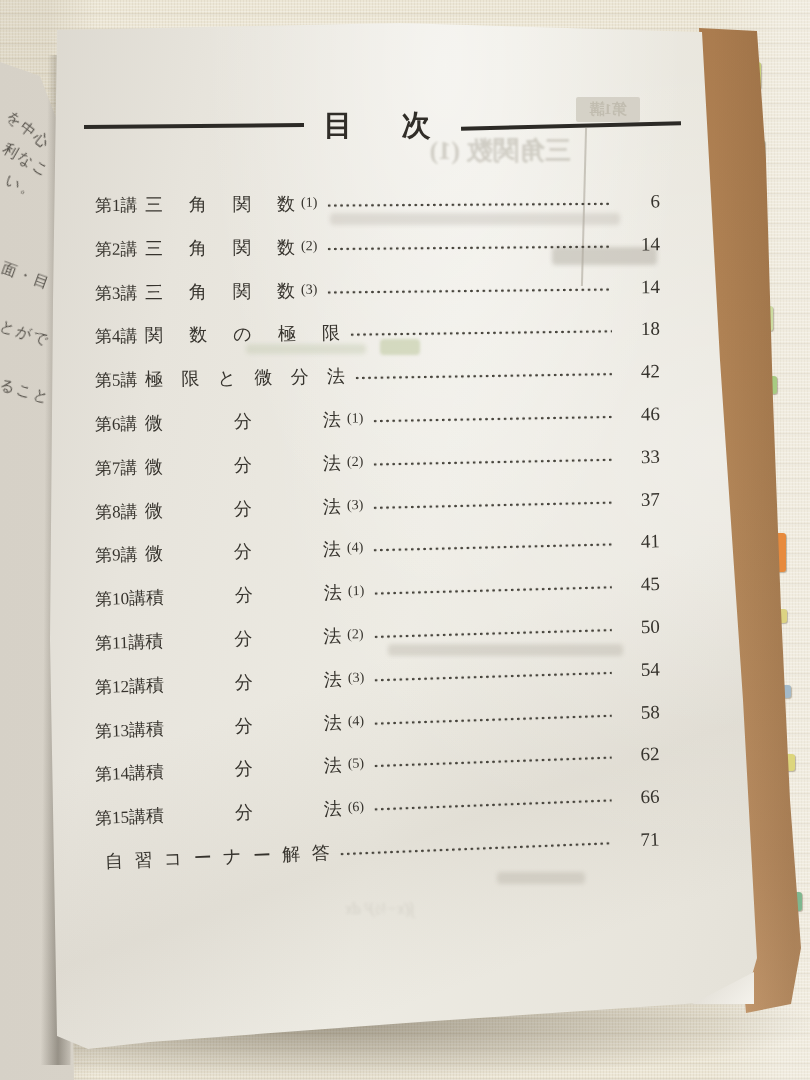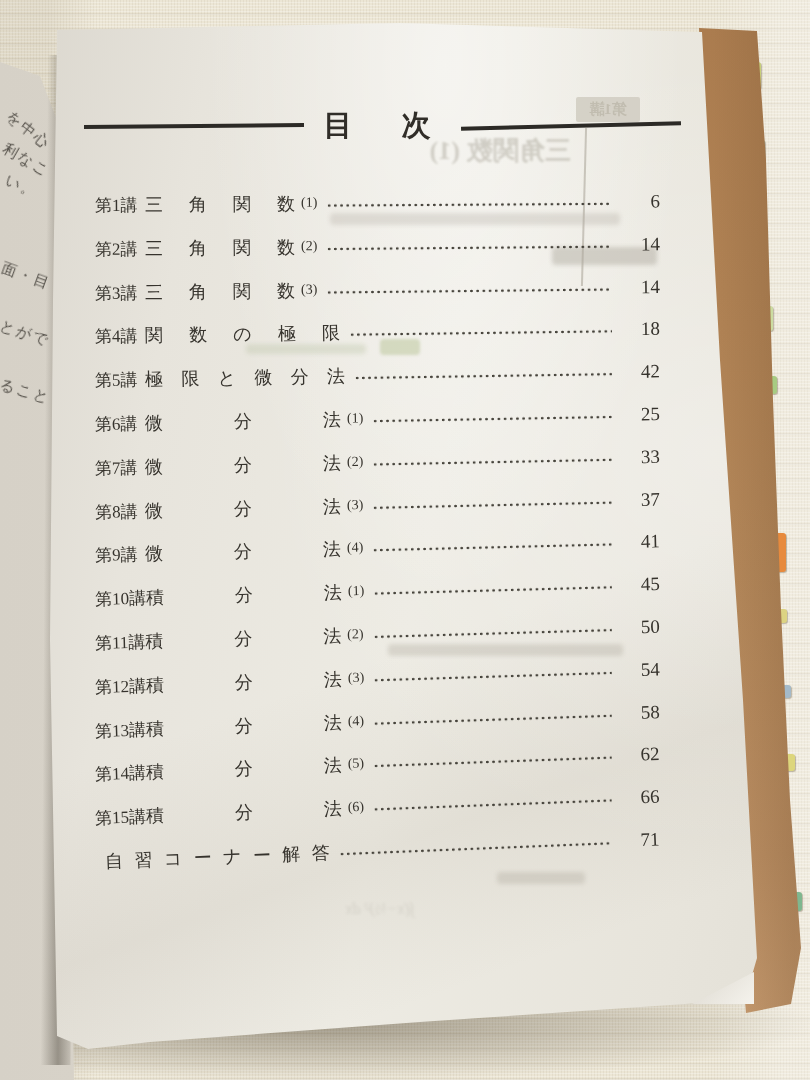--- a/index.html
+++ b/index.html
@@ -200,21 +200,21 @@
   </div>
       <div class="row" style="top: 409px; transform: rotate(-1deg);">
     <span class="lbl">第6講</span>
     <span class="ttl t3">
           <span>微</span>
           <span>分</span>
           <span>法</span>
         </span>
     <span class="sfx">(1)</span>
     <span class="dots"></span>
-    <span class="pg">25</span>
+    <span class="pg">46</span>
   </div>
       <div class="row" style="top: 452.8px; transform: rotate(-1.13deg);">
     <span class="lbl">第7講</span>
     <span class="ttl t3">
           <span>微</span>
           <span>分</span>
           <span>法</span>
         </span>
     <span class="sfx">(2)</span>
     <span class="dots"></span>

